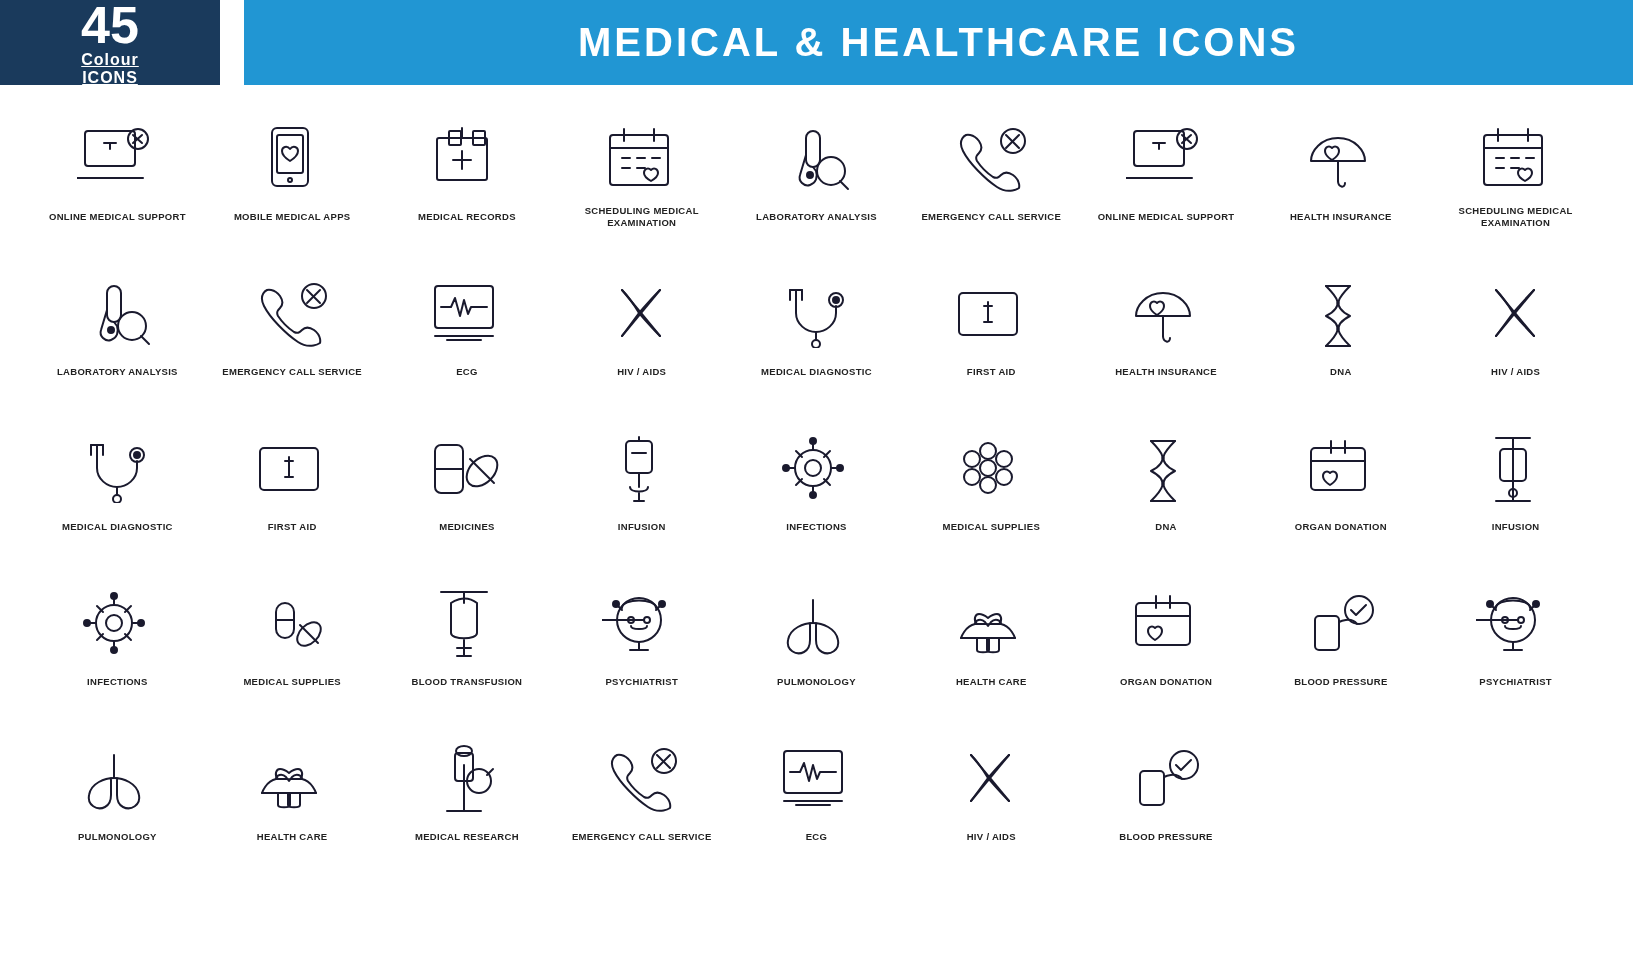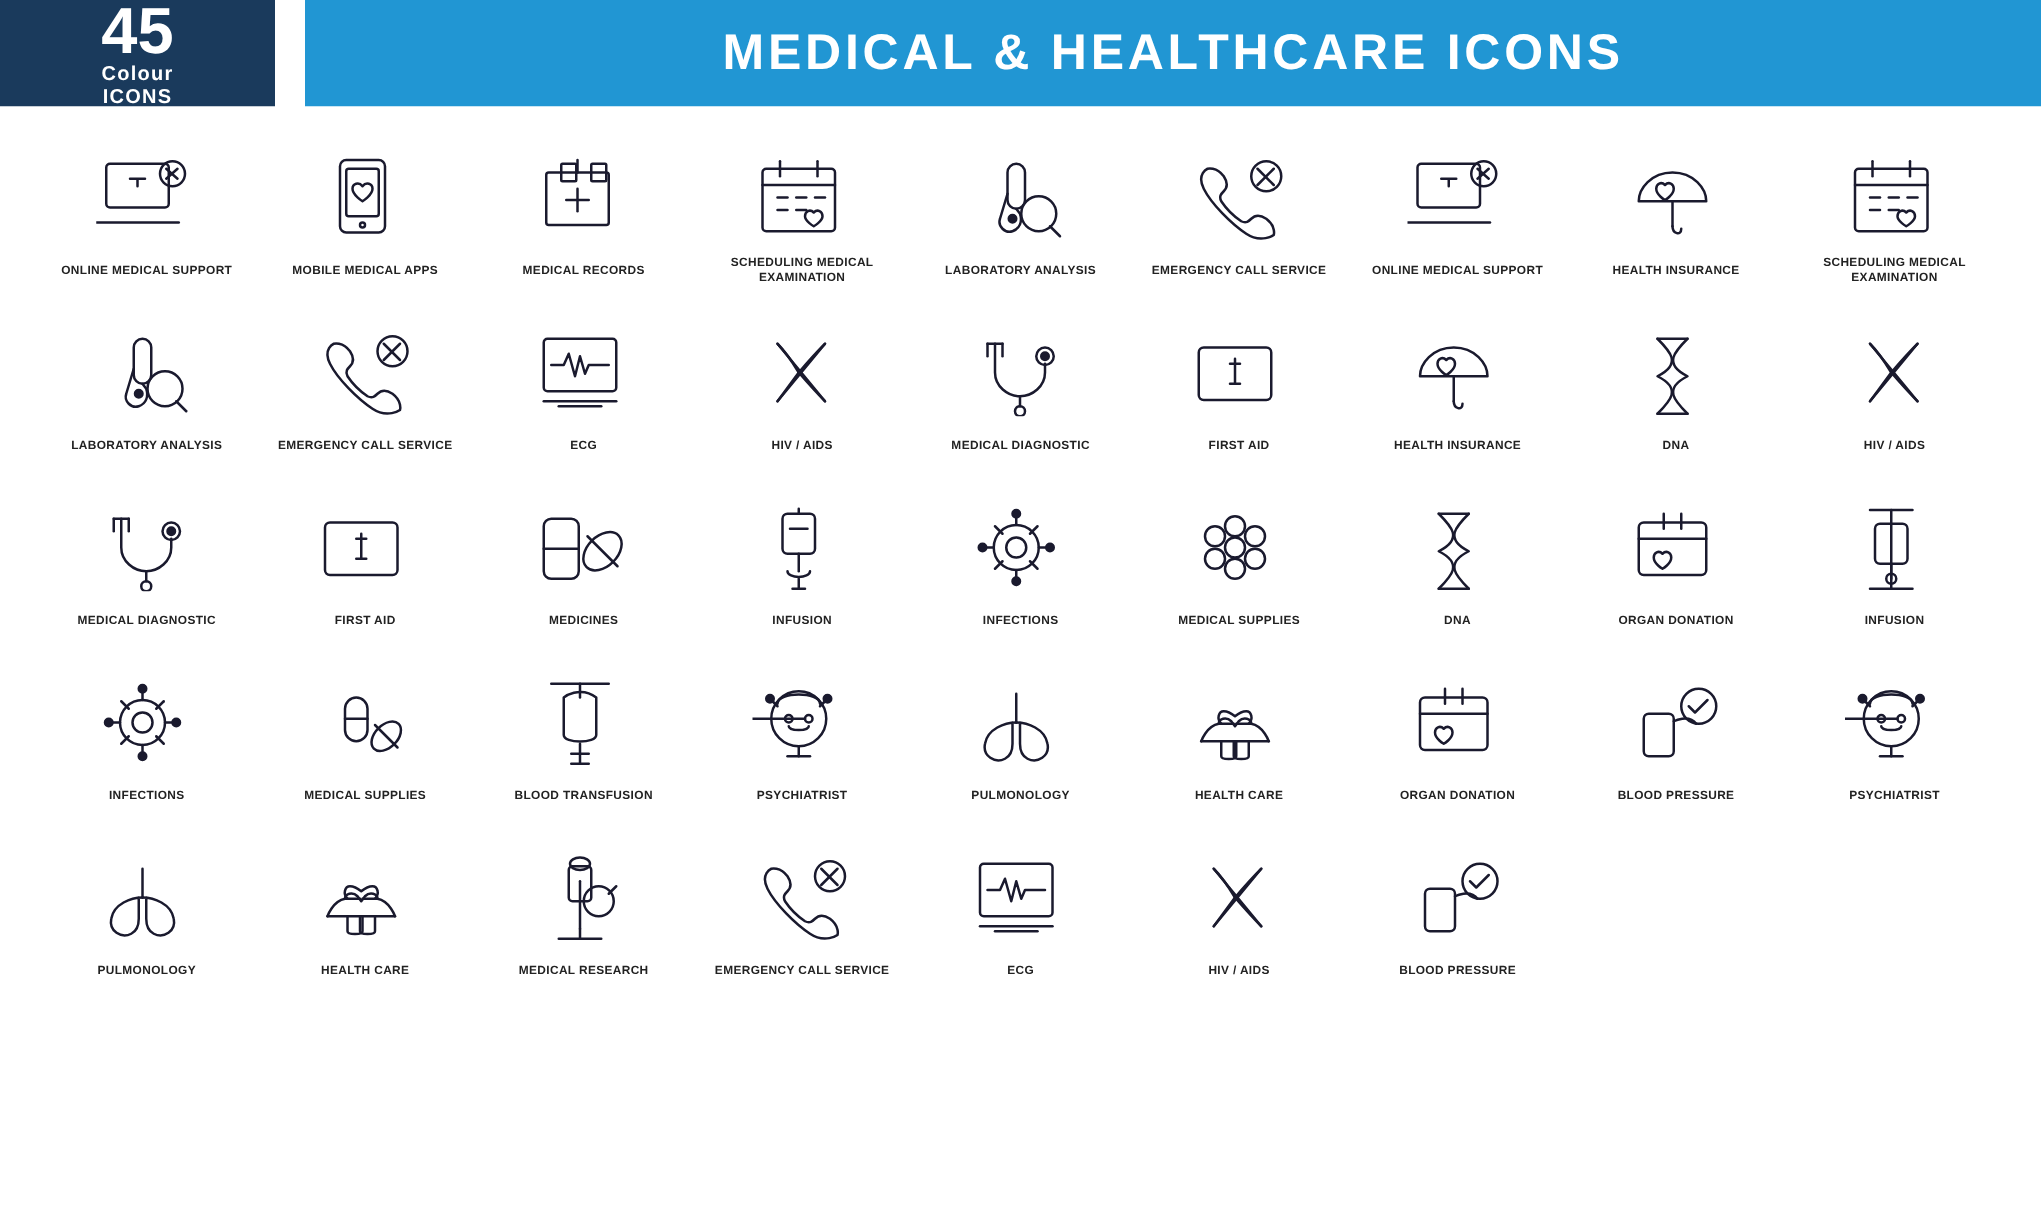--- a/index.html
+++ b/index.html
@@ -29,20 +29,21 @@
     .header-badge .number {
       font-size: 52px;
       font-weight: 900;
       line-height: 1;
     }
     .header-badge .badge-text {
       font-size: 16px;
       font-weight: bold;
       text-align: center;
       letter-spacing: 1px;
+      text-decoration: underline;
     }
     .header-title {
       background: #2196d3;
       flex: 1;
       display: flex;
       align-items: center;
       justify-content: center;
       margin-left: 24px;
     }
     .header-title h1 {
@@ -54,21 +55,21 @@
     }
 
     
     .icons-container {
       padding: 20px 30px;
       background: #fff;
     }
     .icons-grid {
       display: grid;
       grid-template-columns: repeat(9, 1fr);
-      gap: 10px 0;
+      gap: 25px 0;
     }
     .icon-cell {
       display: flex;
       flex-direction: column;
       align-items: center;
       justify-content: flex-end;
       padding: 10px 5px 5px;
       min-height: 130px;
     }
     .icon-svg {

